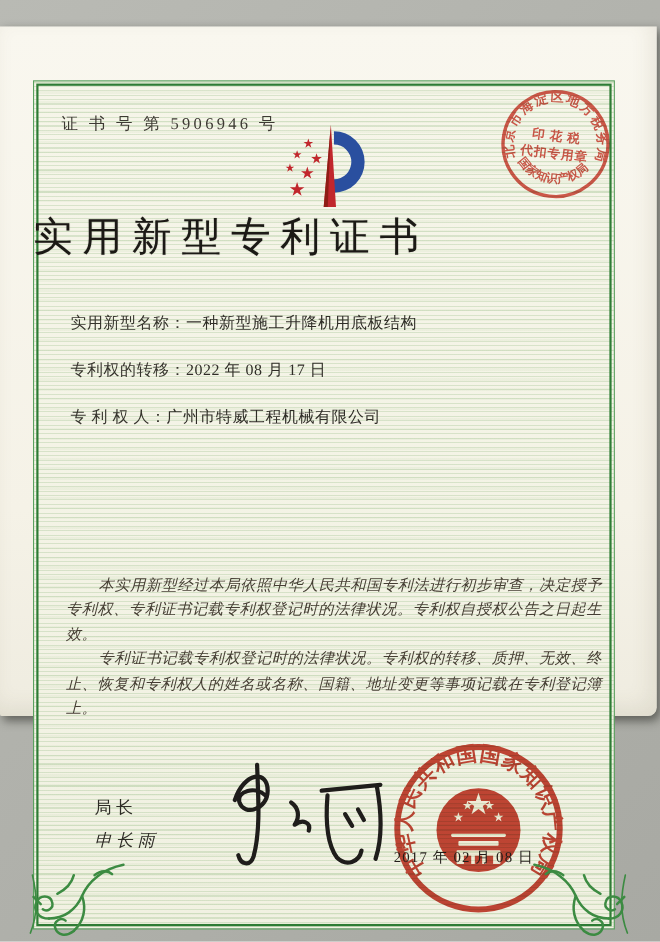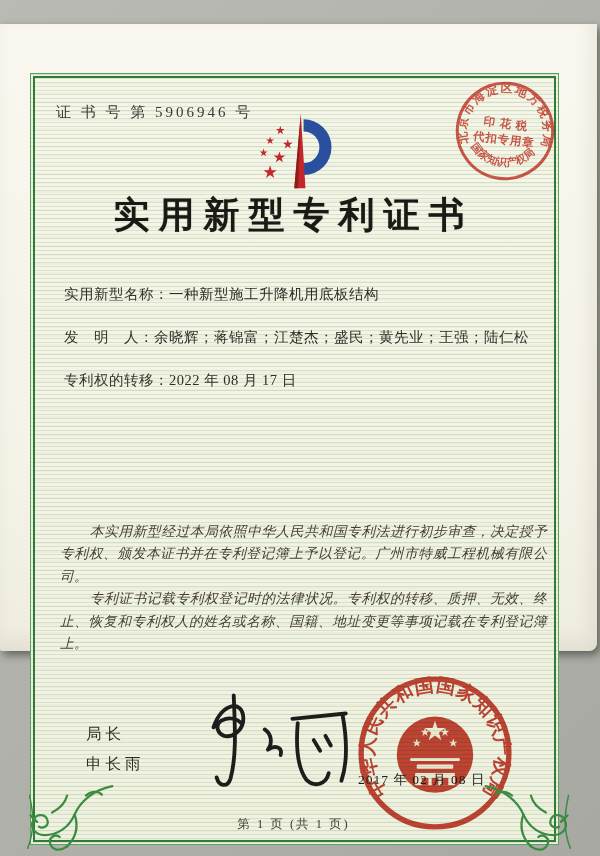--- a/index.html
+++ b/index.html
@@ -25,36 +25,36 @@
   }
   .frame::before{
     content:"";position:absolute;inset:2px;border:2px solid #2e7c35;pointer-events:none;
   }
   .certno{
     position:absolute;left:56px;top:79px;font-size:15px;letter-spacing:3px;
     color:#3d3a33;white-space:nowrap;
   }
   .logo{position:absolute;left:249px;top:86px;width:98px;height:80px;}
   .title{
-    position:absolute;left:30px;top:167px;width:527px;margin:0;text-align:center;
-    font-size:36px;font-weight:700;letter-spacing:9px;color:#1b1915;
+    position:absolute;left:30px;top:167px;width:527px;margin:0;
+    font-size:36px;font-weight:400;letter-spacing:9px;color:#1b1915;
     text-shadow:0 0 1px rgba(30,25,20,.4);
   }
   .fields{position:absolute;left:64px;top:261px;width:490px;}
   .field{height:18px;line-height:18px;margin-bottom:25px;font-size:14.5px;color:#35332c;
     letter-spacing:.5px;white-space:nowrap;}
   .flabel{color:#35332c;text-align:center;}
   .fvalue{color:#2f2d27;}
   .body-text{position:absolute;left:60px;top:497px;width:487px;}
   .body-text p{
     margin:0;font-size:13.8px;line-height:22.4px;text-indent:2.15em;
     text-align:justify;color:#453e33;font-style:italic;letter-spacing:.3px;
   }
   .director-title{position:absolute;left:86px;top:700px;font-size:15.5px;letter-spacing:4px;color:#2e2c26;}
-  .director-name{position:absolute;left:86px;top:730px;font-size:15.5px;letter-spacing:4px;color:#2e2c26;}
+  .director-name{position:absolute;left:86px;top:730px;font-size:15.5px;letter-spacing:4px;color:#2e2c26;font-style:italic;}
   .signature{position:absolute;left:190px;top:660px;width:160px;height:108px;}
   .seal-official{
     position:absolute;left:352px;top:646px;width:166px;height:166px;
     opacity:.93;mix-blend-mode:multiply;
   }
   .date-stamp{
     position:absolute;left:358px;top:747px;font-size:13.5px;letter-spacing:1px;
     color:#221d19;white-space:nowrap;z-index:6;
   }
   .seal-tax{
@@ -97,26 +97,26 @@
       <use href="#star" fill="#c1272d" transform="translate(13,46) scale(4.5)"></use>
       <use href="#star" fill="#c1272d" transform="translate(30,51) scale(6.5)"></use>
       <use href="#star" fill="#c1272d" transform="translate(20,67) scale(7.5)"></use>
     </svg>
   </div>
 
   <h1 class="title">实用新型专利证书</h1>
 
   <div class="fields">
     <div class="field"><span class="flabel">实用新型名称：</span><span class="fvalue">一种新型施工升降机用底板结构</span></div>
-    <div class="field"><span class="flabel">发　明　人：</span><span class="fvalue">余晓辉；蒋锦富；江楚杰；盛民；黄先业；王强；陆仁松</span></div>
     <div class="field"><span class="flabel">专利权的转移：</span><span class="fvalue">2022 年 08 月 17 日</span></div>
+    <div class="field"><span class="flabel">专 利 权 人：</span><span class="fvalue">广州市特威工程机械有限公司</span></div>
   </div>
 
   <div class="body-text">
-    <p>本实用新型经过本局依照中华人民共和国专利法进行初步审查，决定授予专利权、颁发本证书并在专利登记簿上予以登记。广州市特威工程机械有限公司。</p>
+    <p>本实用新型经过本局依照中华人民共和国专利法进行初步审查，决定授予专利权、专利证书记载专利权登记时的法律状况。专利权自授权公告之日起生效。</p>
     <p>专利证书记载专利权登记时的法律状况。专利权的转移、质押、无效、终止、恢复和专利权人的姓名或名称、国籍、地址变更等事项记载在专利登记簿上。</p>
   </div>
 
   <div class="director-title">局长</div>
   <div class="director-name">申长雨</div>
 
   <div class="signature">
     <svg viewBox="0 0 150 100" width="160" height="108" fill="none" stroke="#1f1d1b" stroke-width="3.6" stroke-linecap="round" stroke-linejoin="round">
       <path d="M22 40 C 30 16 50 14 50 32 C 50 48 30 54 26 42 C 23 32 40 28 48 36"></path>
       <path d="M41 10 C 42 38 44 66 38 88 C 35 97 27 95 25 87"></path>
@@ -187,15 +187,14 @@
       <path d="M24 82 c -10 0 -16 -8 -12 -16 c 3 -7 13 -7 15 0 c 2 6 -5 10 -9 7"></path>
       <path d="M56 60 C 60 72 58 84 48 94"></path>
       <path d="M48 94 c -8 6 -16 4 -18 -3 c -2 -6 5 -11 10 -7"></path>
       <path d="M32 58 C 40 54 46 48 48 40"></path>
       <path d="M68 40 c 6 -5 13 -5 17 -1"></path>
       <path d="M16 68 l -7 -7"></path>
       <path d="M8 40 C 12 58 14 76 6 96" stroke-width="1.6"></path>
     </svg>
   </div>
 
-  <div class="footer">第 1 页 (共 1 页)</div>
 
 </div>
 
 </body></html>

